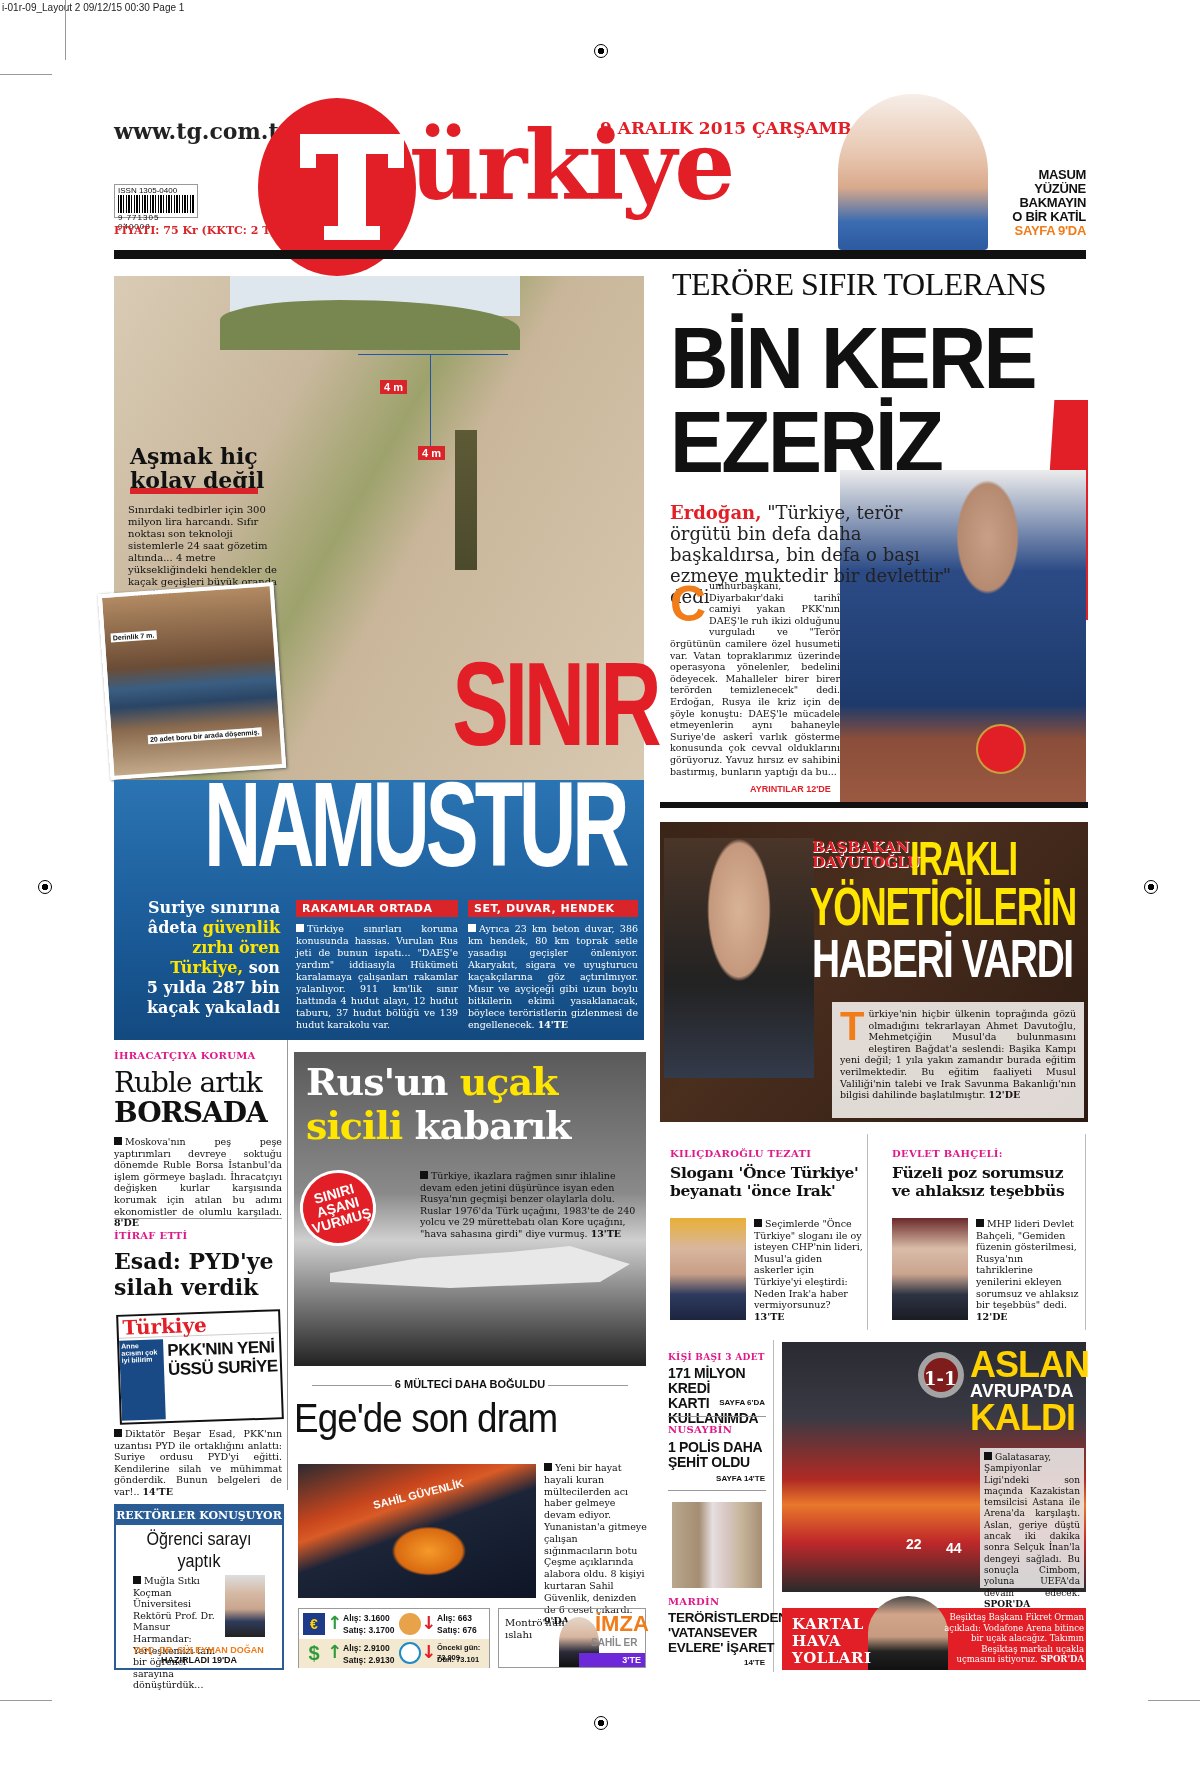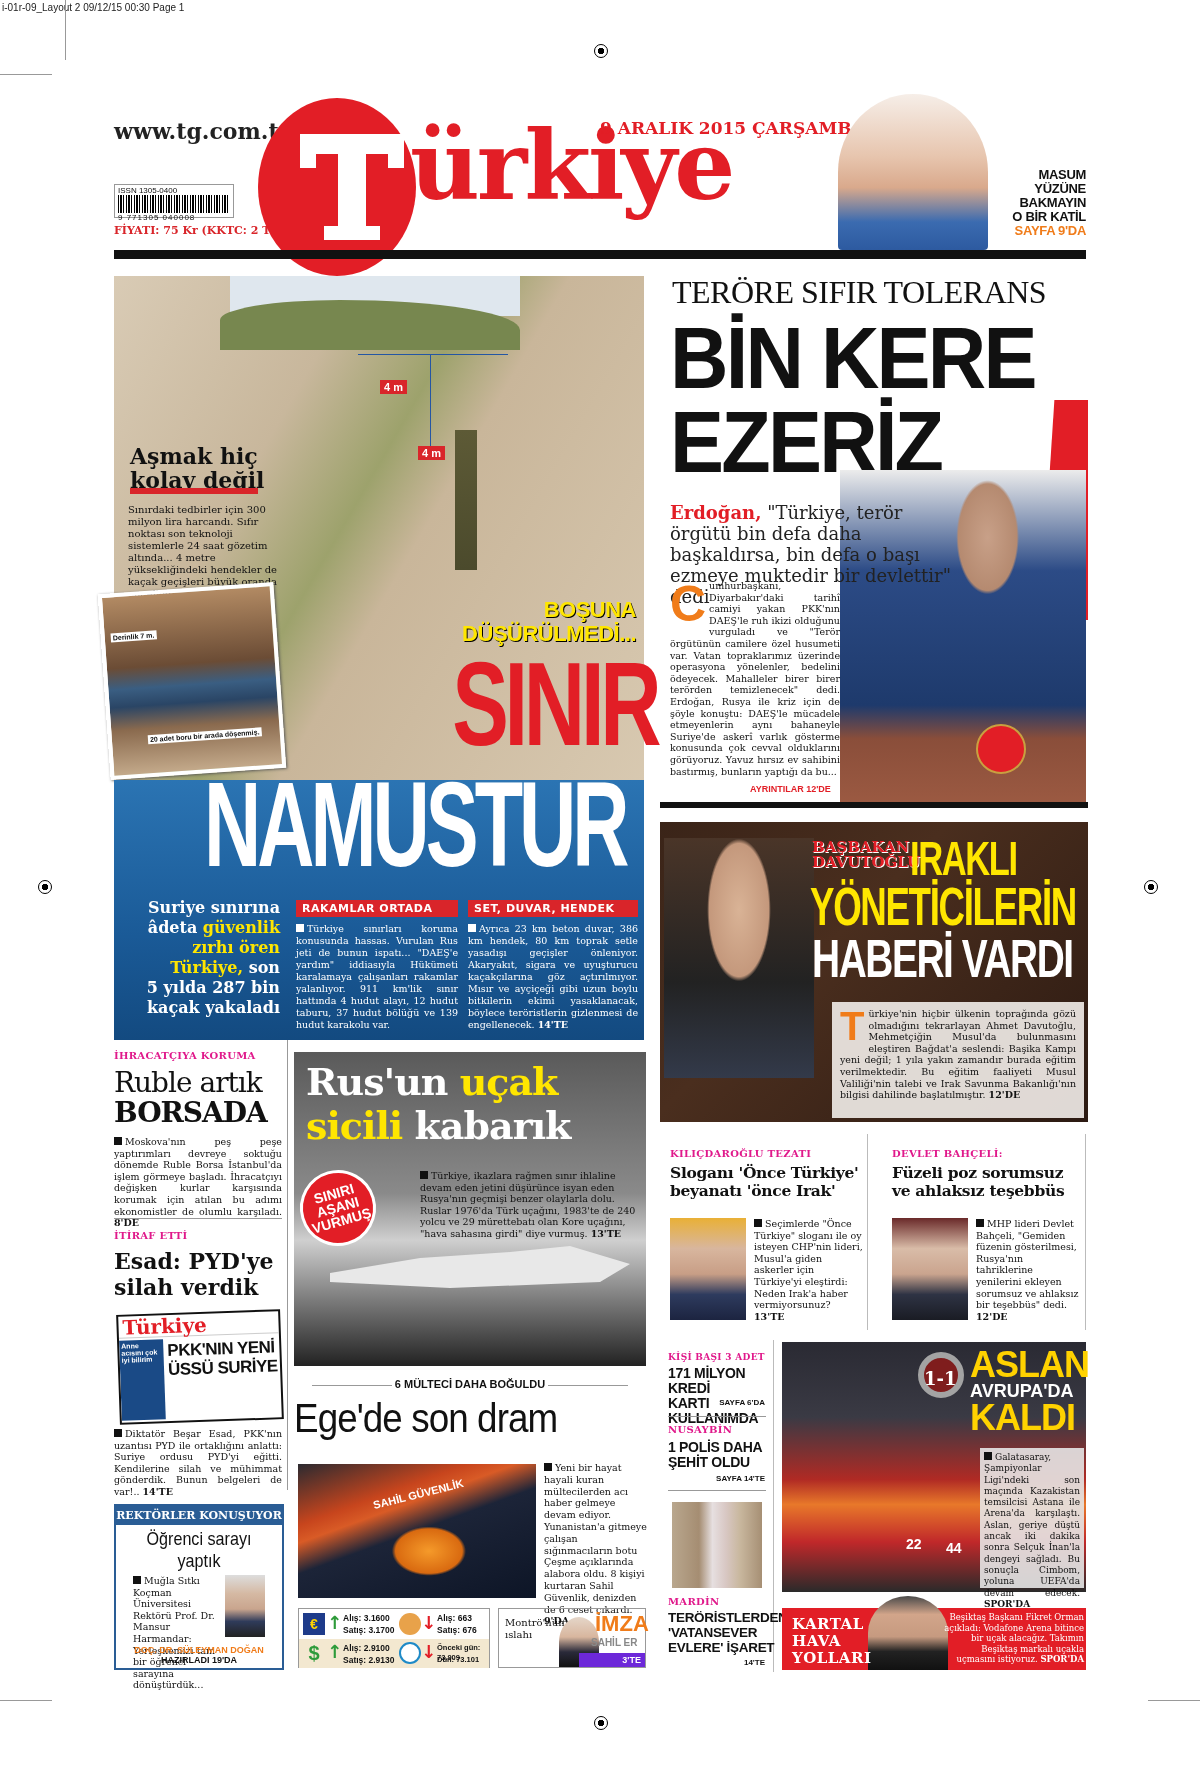--- a/index.html
+++ b/index.html
@@ -3,21 +3,21 @@
 <meta charset="utf-8">
 <style>
 *{box-sizing:border-box;margin:0;padding:0}
 body{width:1200px;height:1773px;background:#fff;position:relative;font-family:"DejaVu Serif",serif;color:#111;overflow:hidden}
 .abs{position:absolute}
 .slug{left:2px;top:2px;font:10px "Liberation Sans",sans-serif;color:#222}
 .reg{width:14px;height:14px;border-radius:50%;border:1px solid #000;background:radial-gradient(circle,#000 35%,#fff 40%)}
 .hline{height:1px;background:#999}
 .vline{width:1px;background:#999}
 .url{left:114px;top:118px;font:bold 22px "DejaVu Serif",serif;color:#222}
-.isbn{left:114px;top:184px;width:120px;height:34px;border:1px solid #999;padding:1px 3px;font:8px "Liberation Sans",sans-serif}
+.isbn{left:114px;top:184px;width:84px;height:34px;border:1px solid #999;padding:1px 3px;font:8px "Liberation Sans",sans-serif}
 .bars{height:18px;background:repeating-linear-gradient(90deg,#000 0 1px,#fff 1px 2px,#000 2px 4px,#fff 4px 5px,#000 5px 6px,#fff 6px 8px)}
 .price{left:114px;top:224px;font:bold 11px "DejaVu Serif",serif;color:#d9252a}
 .logo-circle{left:258px;top:98px;width:158px;height:178px;border-radius:50%;background:#e21e26}
 .logo-text{left:312px;top:118px;font:bold 96px "DejaVu Serif",serif;color:#e21e26;letter-spacing:-3px;line-height:1}
 .logo-T{left:296px;top:128px;width:112px;height:114px}
 .date{left:600px;top:118px;font:bold 17px "DejaVu Serif",serif;color:#e21e26}
 .topbar{left:114px;top:250px;width:972px;height:9px;background:#111}
 .nurse{left:838px;top:94px;width:150px;height:156px;background:linear-gradient(180deg,#f6eee8 0,#e7c5ae 40%,#d9a98c 60%,#3b6bb0 82%,#2d5aa0 100%);border-radius:50% 50% 4px 4px}
 .nurse-text{left:988px;top:168px;width:98px;text-align:right;font:bold 13px "Liberation Sans",sans-serif;line-height:14px;letter-spacing:-.3px}
 .orange{color:#f07c1a}
@@ -32,21 +32,21 @@
 .pipes-lbl{background:#fff;font:bold 7px "Liberation Sans",sans-serif;padding:1px 2px}
 .rusya{left:380px;top:598px;width:256px;text-align:right;font:bold 22px "Liberation Sans",sans-serif;color:#ffe600;line-height:24px;text-shadow:1px 1px 0 #000;letter-spacing:-.5px}
 .sinir{left:380px;top:652px;width:258px;text-align:right;font:bold 118px "Liberation Sans",sans-serif;color:#e21e26;line-height:104px;letter-spacing:-6px;transform:scaleX(.72);transform-origin:right}
 .namus-bg{left:114px;top:780px;width:530px;height:260px;background:linear-gradient(180deg,#2b74b3 0,#1a5a97 60%,#134a80 100%)}
 .namus{left:114px;top:770px;width:530px;text-align:center;font:bold 120px "Liberation Sans",sans-serif;color:#fff;line-height:108px;letter-spacing:-6px;transform:scaleX(.66);transform-origin:center}
 .suriye{left:120px;top:898px;width:160px;text-align:right;font:bold 16px "DejaVu Serif",serif;color:#fff;line-height:20px}
 .yel{color:#ffe600}
 .redhd{background:#d9252a;color:#fff;font:bold 11px "DejaVu Sans",sans-serif;padding:2px 6px;letter-spacing:.5px}
 .col-p{font:9.5px "DejaVu Serif",serif;color:#fff;line-height:12px;text-align:justify}
 .bullet{display:inline-block;width:8px;height:8px;background:currentColor;margin-right:3px}
-.terore{left:672px;top:274px;font:32px "Liberation Serif",serif;letter-spacing:-.5px}
+.terore{left:672px;top:266px;font:32px "Liberation Serif",serif;letter-spacing:-.5px}
 .binkere{left:670px;top:316px;width:420px;font:bold 88px "Liberation Sans",sans-serif;line-height:84px;letter-spacing:-3px;transform:scaleX(.92);transform-origin:left}
 .erdogan-photo{left:840px;top:470px;width:246px;height:336px;background:radial-gradient(ellipse at 60% 20%,#c8a088 0,#b58a70 14%,transparent 15%),linear-gradient(180deg,#ececec 0,#2c4b86 30%,#1e3a6c 70%,#8a4e3a 80%,#9c5a42 100%)}
 .flag{left:1040px;top:400px;width:48px;height:220px;background:#e21e26;clip-path:polygon(30% 0,100% 0,100% 100%,0 100%)}
 .quote{left:670px;top:502px;width:290px;font:18px "DejaVu Serif",serif;line-height:21px;color:#222}
 .red{color:#e21e26}
 .body-e{left:670px;top:580px;width:170px;font:9.5px "DejaVu Serif",serif;line-height:11.6px;text-align:justify}
 .ayrintilar{left:750px;top:784px;font:bold 9px "Liberation Sans",sans-serif;color:#e21e26}
 .thinbar{height:6px;background:#111}
 .dav-box{left:660px;top:822px;width:428px;height:300px;background:linear-gradient(135deg,#3a2418 0,#4a2e1e 40%,#2c1a12 100%)}
 .dav-photo{left:664px;top:838px;width:150px;height:240px;background:radial-gradient(ellipse at 50% 30%,#d9b396 0,#c4987c 28%,transparent 30%),linear-gradient(180deg,#4a3528 0,#222 60%,#333a4a 100%)}
@@ -135,21 +135,20 @@
   <div>Aşmak hiç</div>
   <div>kolay değil</div>
 </div>
 <div class="abs asmak-u"></div>
 <div class="abs asmak-p">Sınırdaki tedbirler için 300 milyon lira harcandı. Sıfır noktası son teknoloji sistemlerle 24 saat gözetim altında... 4 metre yüksekliğindeki hendekler de kaçak geçişleri büyük oranda engelledi.</div>
 <div class="abs pipes">
   <span class="abs pipes-lbl" style="left:6px;top:36px">Derinlik 7 m.</span>
   <span class="abs pipes-lbl" style="left:36px;top:140px">20 adet boru bir arada döşenmiş.</span>
 </div>
 <div class="abs rusya">
-  <div>BOŞUNA DÜŞÜRÜLMEDİ...</div>
 </div>
 <div class="abs sinir">SINIR</div>
 <div class="abs namus-bg"></div>
 <div class="abs namus">NAMUSTUR</div>
 <div class="abs suriye">
   <div>Suriye sınırına</div>
   <div><span>âdeta </span><span class="yel">güvenlik</span></div>
   <div class="yel">zırhı ören</div>
   <div><span class="yel">Türkiye,</span><span> son</span></div>
   <div>5 yılda 287 bin</div>

